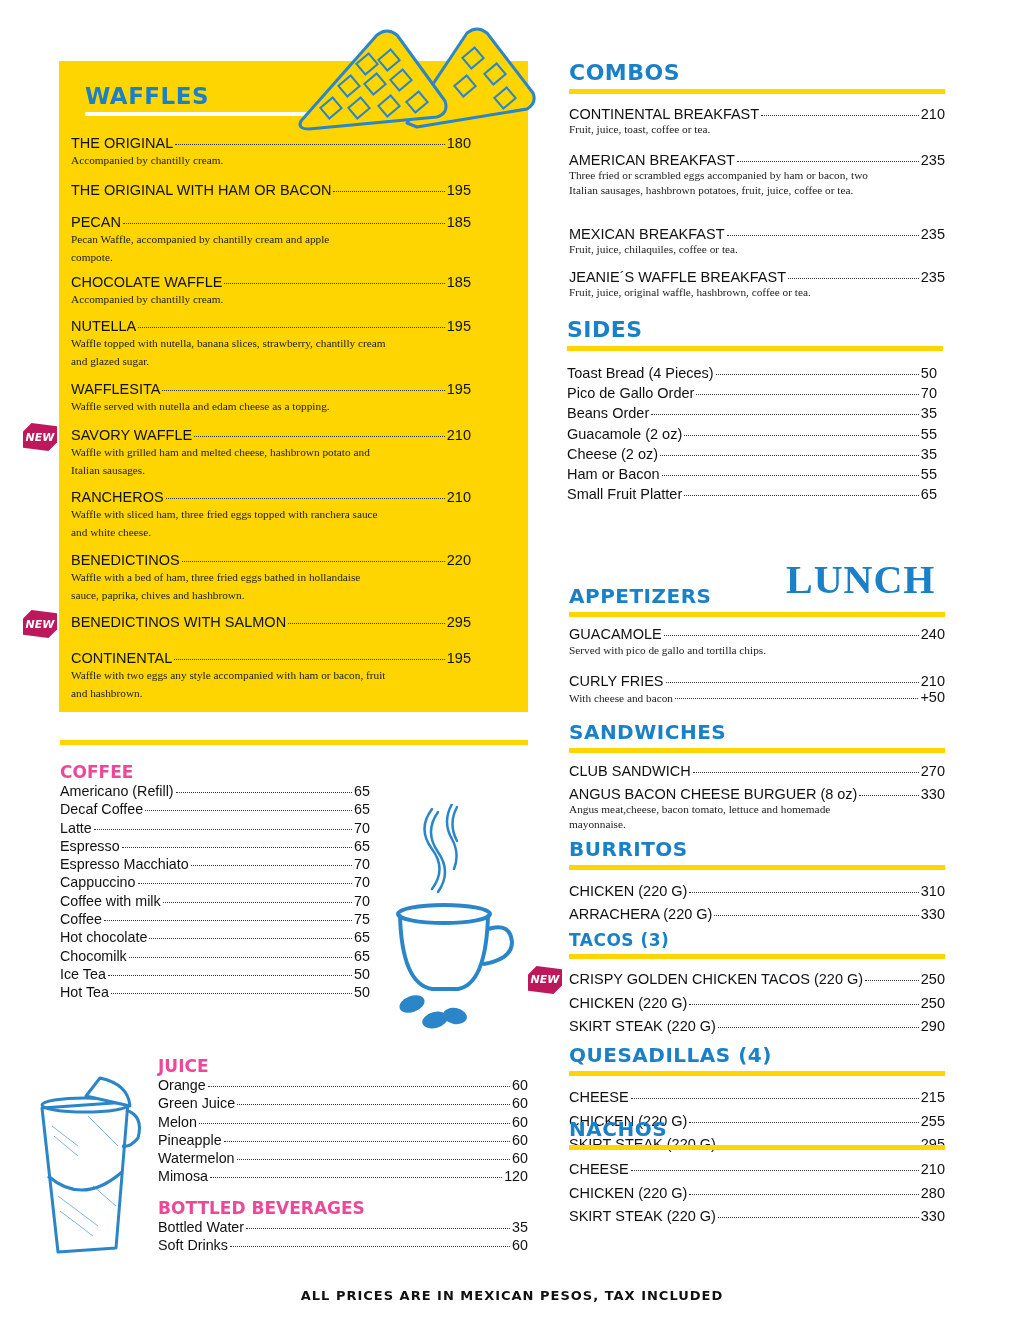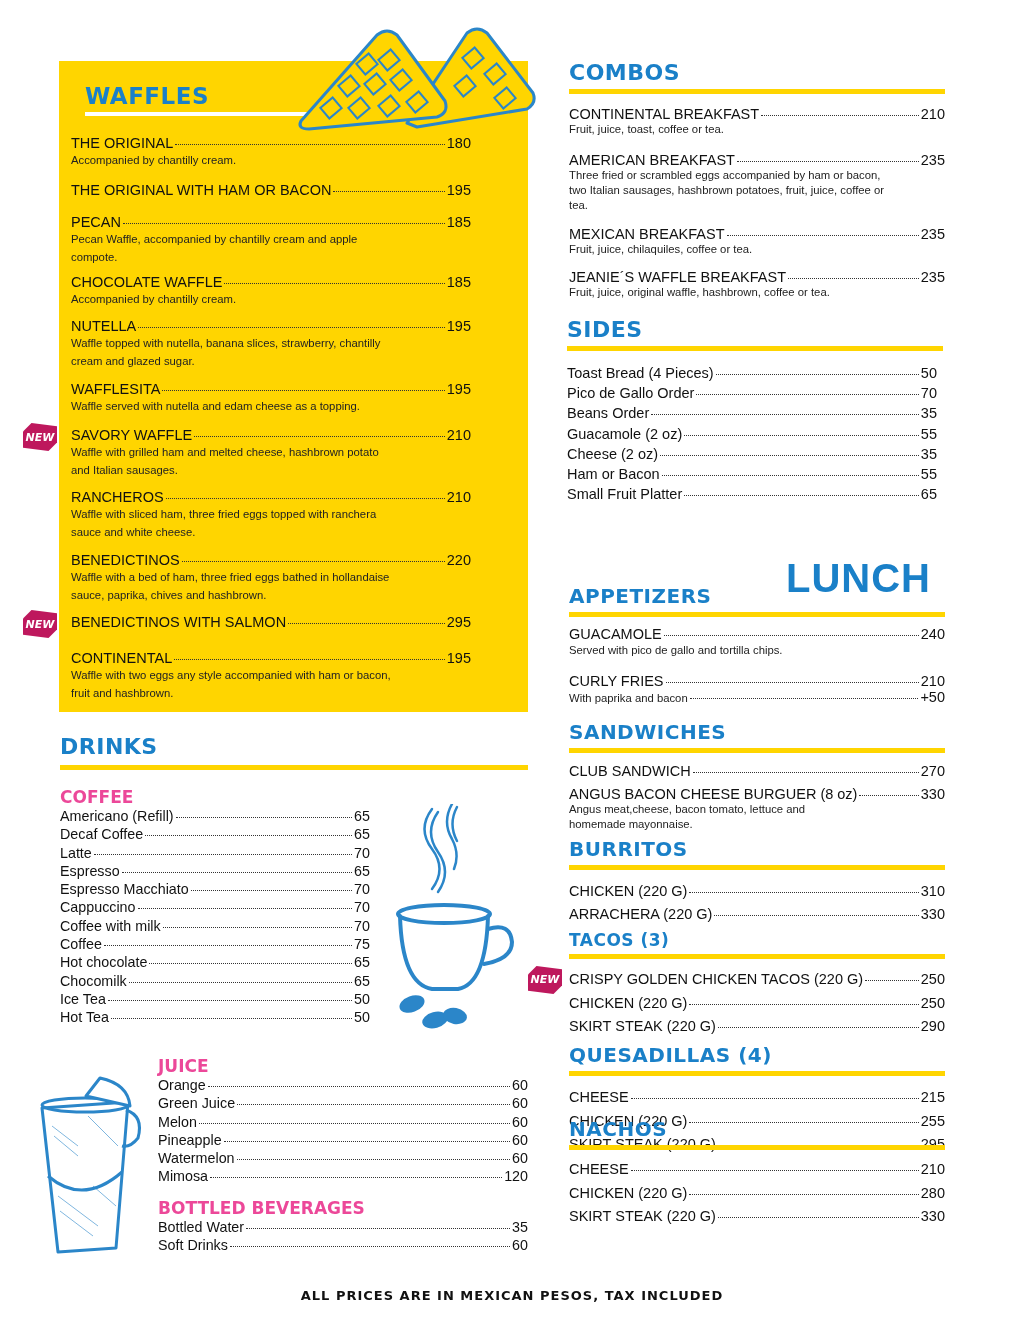--- a/index.html
+++ b/index.html
@@ -15,21 +15,21 @@
 
   .wf-list { position: absolute; left: 12px; top: 74px; width: 400px; }
   .wf-item { margin-bottom: 5px; }
 
   .row { display: flex; align-items: baseline; white-space: nowrap; }
   .row .name { flex: 0 0 auto; }
   .row .dots { flex: 1 1 auto; border-bottom: 1px dotted #333; margin: 0 2px; position: relative; top: -3px; min-width: 8px; }
   .row .price { flex: 0 0 auto; }
 
   .nm { font-family: "Liberation Sans", sans-serif; font-size: 14.5px; color: #111; }
-  .desc { font-family: Liberation Sans, sans-serif; font-size: 11.3px; color: #222; line-height: 18px; }
+  .desc { font-family: Liberation Serif, serif; font-size: 11.3px; color: #222; line-height: 18px; }
 
   .new-badge { position: absolute; width: 34px; height: 28px; background: #be185d;
      clip-path: polygon(25% 0, 100% 12%, 100% 70%, 75% 100%, 0 88%, 0 30%);
      color: #fff; font-family: "DejaVu Sans", sans-serif; font-weight: bold; font-style: italic; font-size: 11px;
      display: flex; align-items: center; justify-content: center; }
 
   
   .rsec { position: absolute; left: 569px; width: 376px; }
   .rsec .sec-title { font-size: 22px; }
   .ybar { height: 5px; background: #ffd500; margin-top: 4px; }
@@ -38,21 +38,21 @@
   
   #drinks { position: absolute; left: 60px; top: 734px; width: 468px; }
   #drinks .sec-title { font-size: 22px; }
   .sub-title { font-family: "DejaVu Sans", sans-serif; font-weight: bold; color: #ec4899; font-size: 17px; }
   .drink-list .row { line-height: 18.3px; }
   .drink-list .nm { font-size: 14.3px; }
 
   #footer { position: absolute; left: 0; top: 1288px; width: 1024px; text-align: center;
      font-family: "DejaVu Sans", sans-serif; font-weight: bold; font-size: 13px; letter-spacing: 1px; color: #111; }
 
-  #lunch-title { position: absolute; left: 786px; top: 556px; font-family: Liberation Sans, sans-serif; font-weight: bold;
+  #lunch-title { position: absolute; left: 786px; top: 556px; font-family: Liberation Serif, serif; font-weight: bold;
      font-size: 40px; color: #1a80c8; letter-spacing: 1px; }
 </style>
 </head>
 <body>
 
 <section id="waffles">
   <h2 class="sec-title h-title">WAFFLES</h2>
   <div class="underline"></div>
   <svg id="waffle-art" viewBox="0 0 240 110">
     <g fill="#ffd500" stroke="#2b86c9" stroke-width="3" stroke-linejoin="round">
@@ -263,21 +263,21 @@
         </div>
       <div class="desc" style="line-height:17px">Served with pico de gallo and tortilla chips.</div>
     </div>
     <div>
       <div class="row">
           <span class="nm name">CURLY FRIES</span>
           <span class="dots"></span>
           <span class="nm price">210</span>
         </div>
       <div class="row">
-          <span class="desc name">With paprika and bacon</span>
+          <span class="desc name">With cheese and bacon</span>
           <span class="dots"></span>
           <span class="nm price">+50</span>
         </div>
     </div>
   </div>
 </section>
 
 <section class="rsec" style="top:720px">
   <h2 class="sec-title h-title" style="font-size:20px">SANDWICHES</h2>
   <div class="ybar"></div>
@@ -378,21 +378,20 @@
       </div>
     <div class="row">
         <span class="nm name">SKIRT STEAK (220 G)</span>
         <span class="dots"></span>
         <span class="nm price">330</span>
       </div>
   </div>
 </section>
 
 <section id="drinks">
-  <h2 class="sec-title h-title">DRINKS</h2>
   <div class="ybar" style="margin-top:6px"></div>
 
   <h3 class="sub-title" style="margin-top:17px">COFFEE</h3>
   <div class="drink-list" style="width:310px">
     <div class="row">
         <span class="nm name">Americano (Refill)</span>
         <span class="dots"></span>
         <span class="nm price">65</span>
       </div>
     <div class="row">

